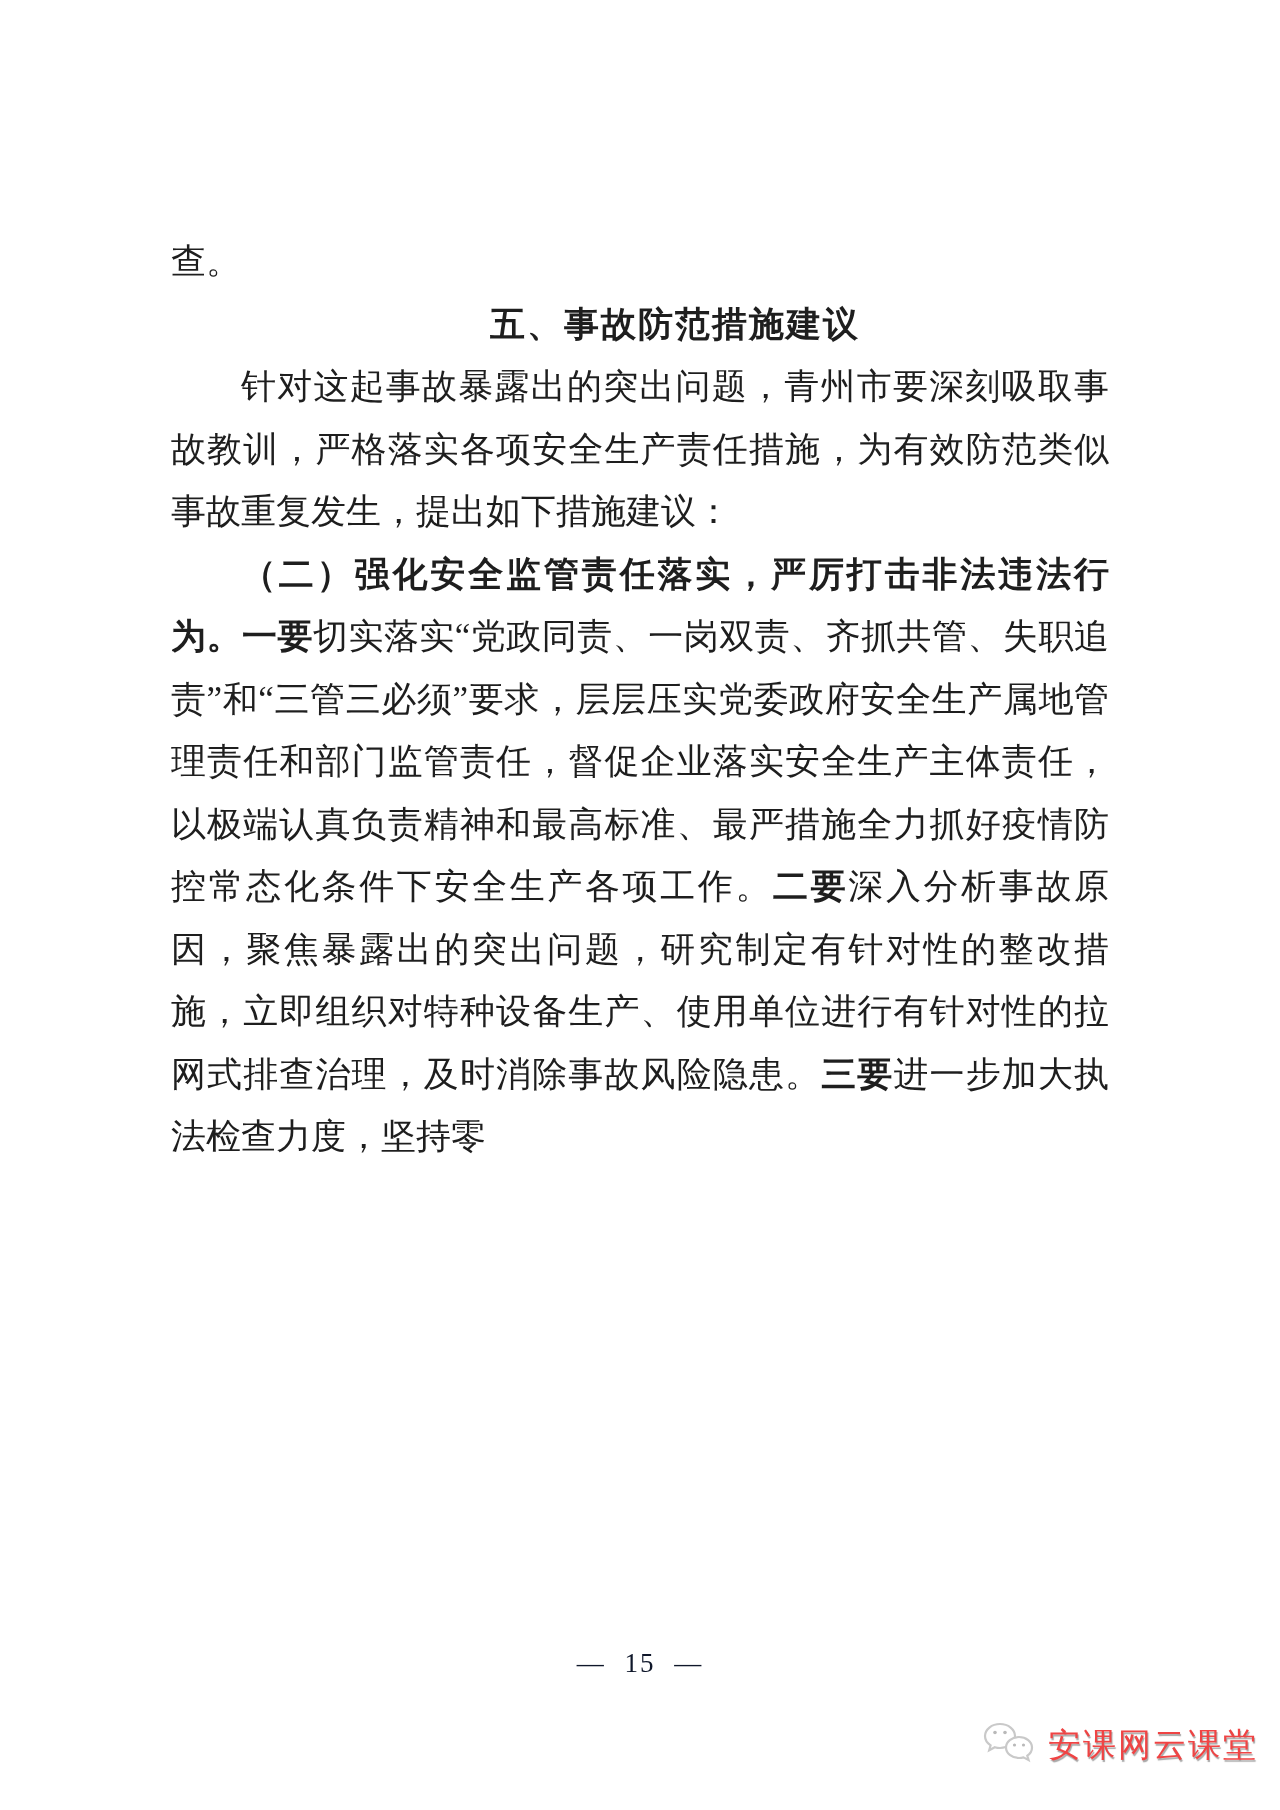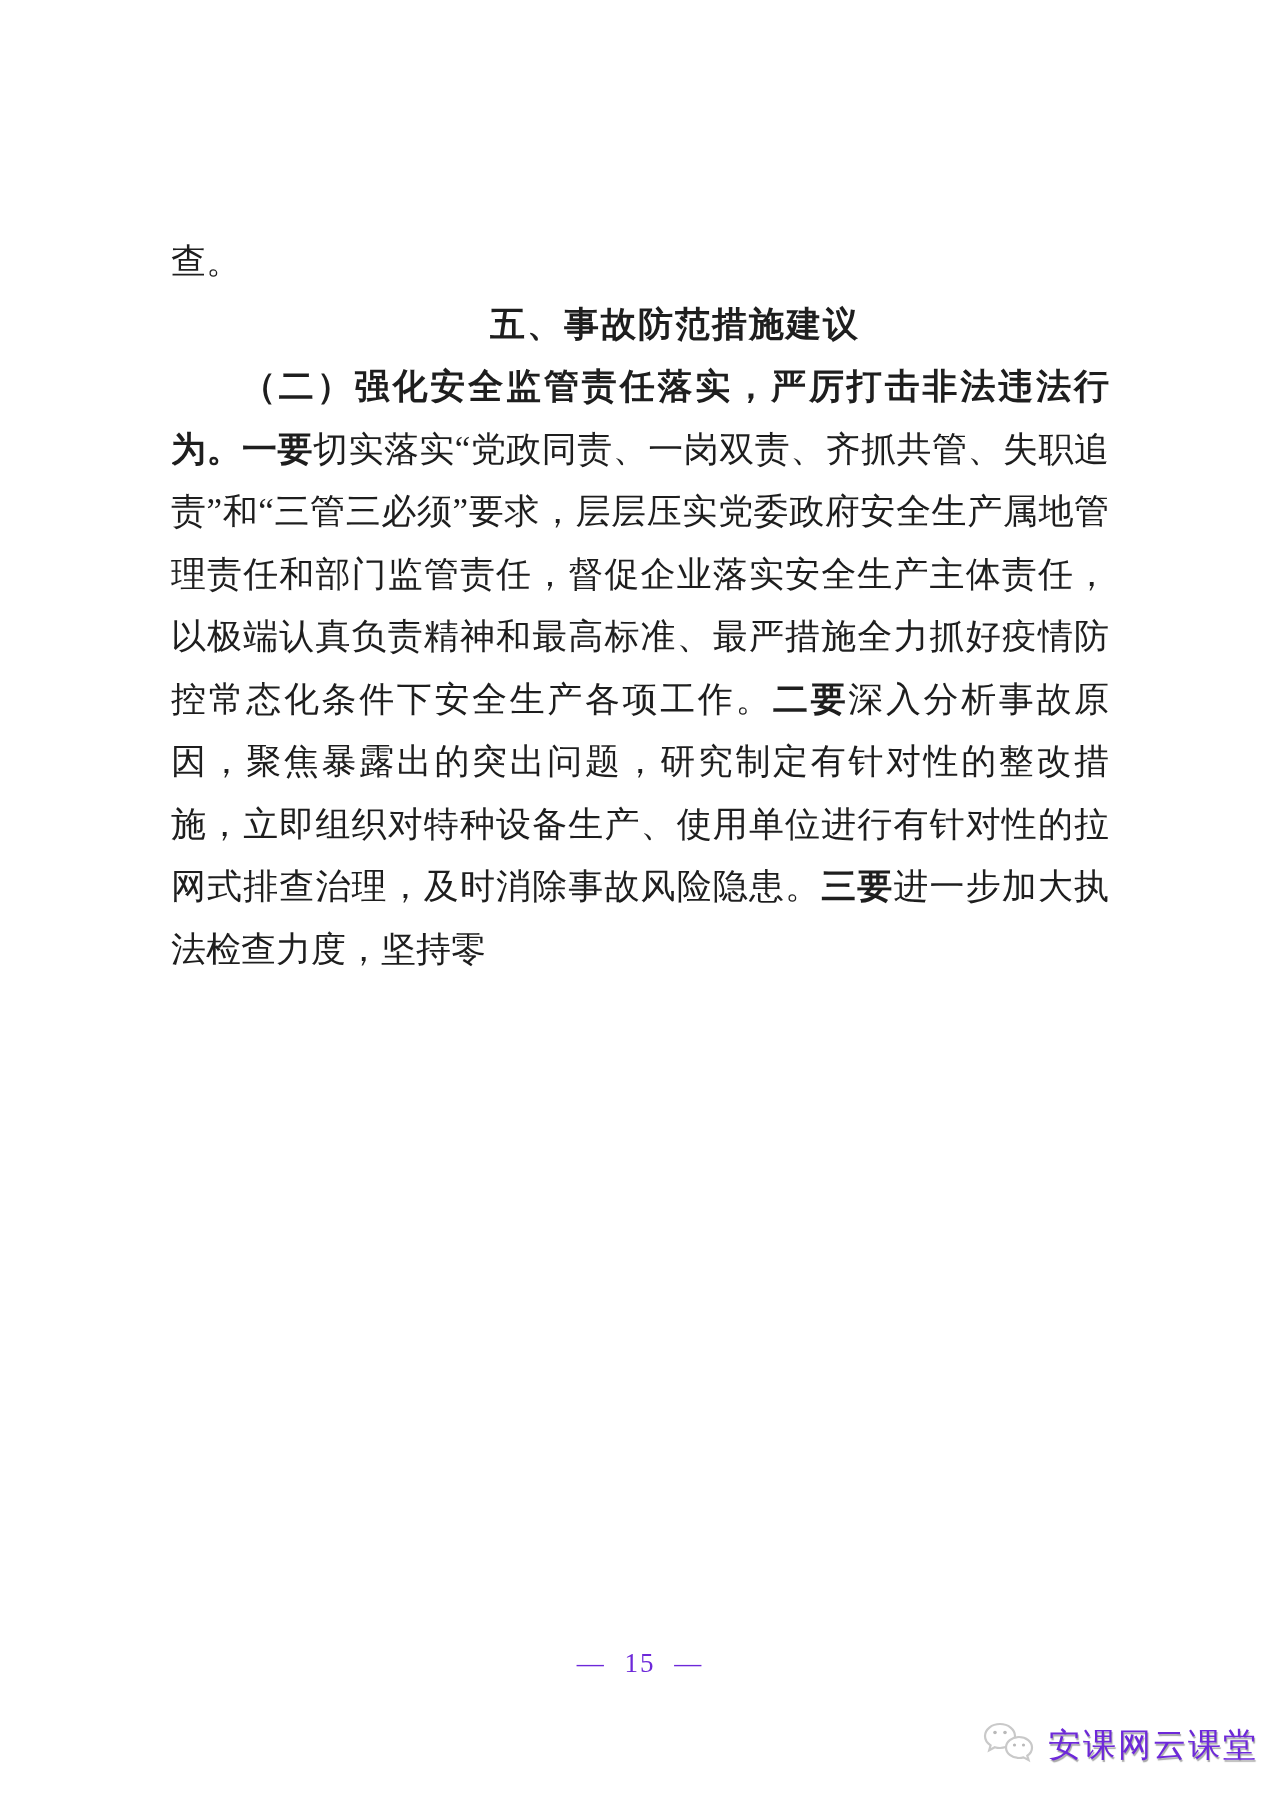--- a/index.html
+++ b/index.html
@@ -39,51 +39,52 @@
     letter-spacing: 2px;
   }
   .bold { font-weight: 700; }
   .page-number {
     position: absolute;
     left: 0;
     right: 0;
     top: 1648px;
     text-align: center;
     font-size: 27px;
-    color: #6d28d9;
+    color: #0f172a;
     letter-spacing: 2px;
     word-spacing: 10px;
   }
   .watermark {
     position: absolute;
     left: 982px;
     top: 1720px;
     display: flex;
     align-items: center;
     gap: 10px;
   }
   .watermark .wm-text {
     font-size: 33px;
     letter-spacing: 2px;
-    color: #6d28d9;
+    color: #ef4444;
     text-shadow: 1px 2px 1px #a8a8a8, -1px -1px 0 #ffffff;
     white-space: nowrap;
     font-family: "Liberation Sans", "DejaVu Sans", sans-serif;
   }
   .wm-icon { display: block; }
 </style>
 </head>
 <body>
 
 <div class="page">
 
   <div class="content">
     <p class="noindent">查。</p>
     <h2 class="section-heading">五、事故防范措施建议</h2>
     <div>
+        <p class="indent"><span>针对这起事故暴露出的突出问题，青州市要深刻吸取事故教训，严格落实各项安全生产责任措施，为有效防范类似事故重复发生，提出如下措施建议：</span></p>
         <p class="indent"><span class="bold">（二）强化安全监管责任落实，严厉打击非法违法行为。</span><span class="bold">一要</span><span>切实落实“党政同责、一岗双责、齐抓共管、失职追责”和“三管三必须”要求，层层压实党委政府安全生产属地管理责任和部门监管责任，督促企业落实安全生产主体责任，以极端认真负责精神和最高标准、最严措施全力抓好疫情防控常态化条件下安全生产各项工作。</span><span class="bold">二要</span><span>深入分析事故原因，聚焦暴露出的突出问题，研究制定有针对性的整改措施，立即组织对特种设备生产、使用单位进行有针对性的拉网式排查治理，及时消除事故风险隐患。</span><span class="bold">三要</span><span>进一步加大执法检查力度，坚持零</span></p>
       </div>
   </div>
 
   <div class="page-number">— 15 —</div>
 
   <div class="watermark">
     <svg class="wm-icon" width="56" height="50" viewBox="0 0 56 50">
       <g fill="#ffffff" stroke="#c9c9c9" stroke-width="2.2">
         <path d="M18 4 C9.7 4 3 9.4 3 16 C3 19.8 5.2 23.1 8.6 25.3 L7.2 30.2 L12.8 27.2 C14.4 27.7 16.2 28 18 28 C26.3 28 33 22.6 33 16 C33 9.4 26.3 4 18 4 Z"></path>

